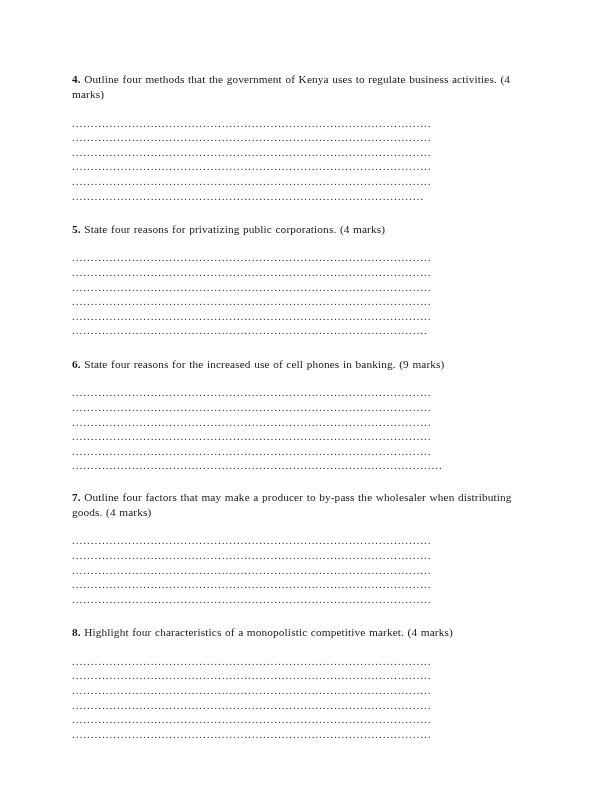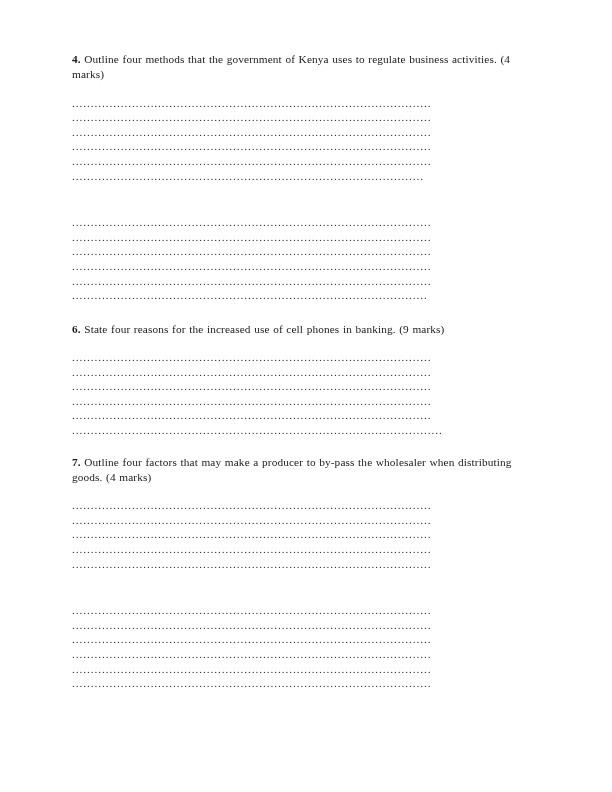--- a/index.html
+++ b/index.html
@@ -14,21 +14,21 @@
     color: #1a1a1a;
     overflow: hidden;
   }
 
   .page {
     position: relative;
     width: 596px;
     height: 792px;
     background: #ffffff;
     box-sizing: border-box;
-    padding: 52px 76px 0 72px;
+    padding: 72px 76px 0 72px;
   }
 
   .question-block {
     margin: 0 0 0 0;
   }
 
   .question-text {
     font-size: 11.3px;
     line-height: 15.3px;
     letter-spacing: 0.12px;
@@ -75,20 +75,21 @@
       <div class="dotline">................................................................................................</div>
       <div class="dotline">................................................................................................</div>
       <div class="dotline">................................................................................................</div>
       <div class="dotline">..............................................................................................</div>
     </div>
   </div>
 
   <div class="gap-after-lines"></div>
 
   <div class="question-block">
+    <p class="question-text"><span class="q-num">5.</span> <span>State four reasons for privatizing public corporations. (4 marks)</span></p>
     <div class="answer-lines">
       <div class="dotline">................................................................................................</div>
       <div class="dotline">................................................................................................</div>
       <div class="dotline">................................................................................................</div>
       <div class="dotline">................................................................................................</div>
       <div class="dotline">................................................................................................</div>
       <div class="dotline">...............................................................................................</div>
     </div>
   </div>
 
@@ -115,20 +116,21 @@
       <div class="dotline">................................................................................................</div>
       <div class="dotline">................................................................................................</div>
       <div class="dotline">................................................................................................</div>
       <div class="dotline">................................................................................................</div>
     </div>
   </div>
 
   <div class="gap-after-lines"></div>
 
   <div class="question-block">
+    <p class="question-text"><span class="q-num">8.</span> <span>Highlight four characteristics of a monopolistic competitive market. (4 marks)</span></p>
     <div class="answer-lines">
       <div class="dotline">................................................................................................</div>
       <div class="dotline">................................................................................................</div>
       <div class="dotline">................................................................................................</div>
       <div class="dotline">................................................................................................</div>
       <div class="dotline">................................................................................................</div>
       <div class="dotline">................................................................................................</div>
     </div>
   </div>
 

